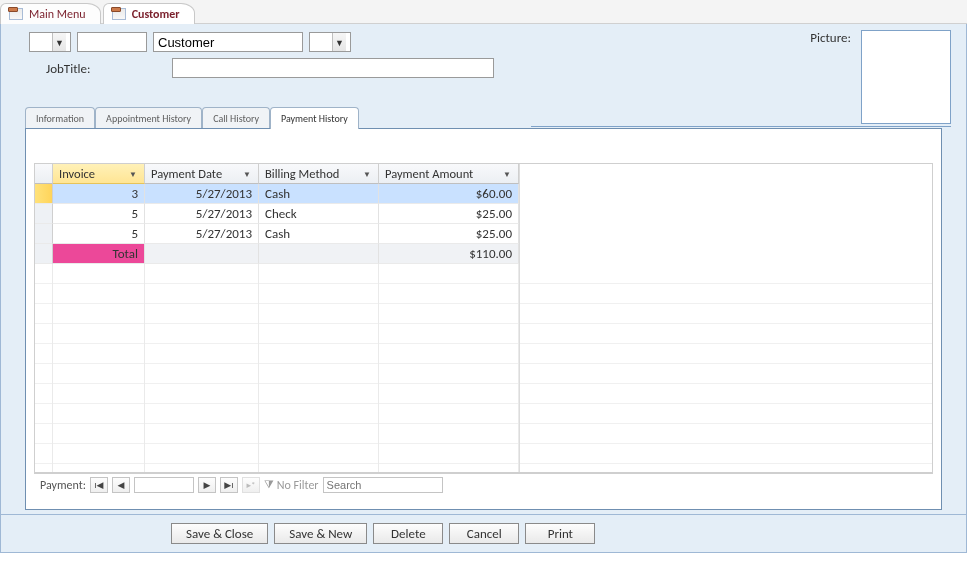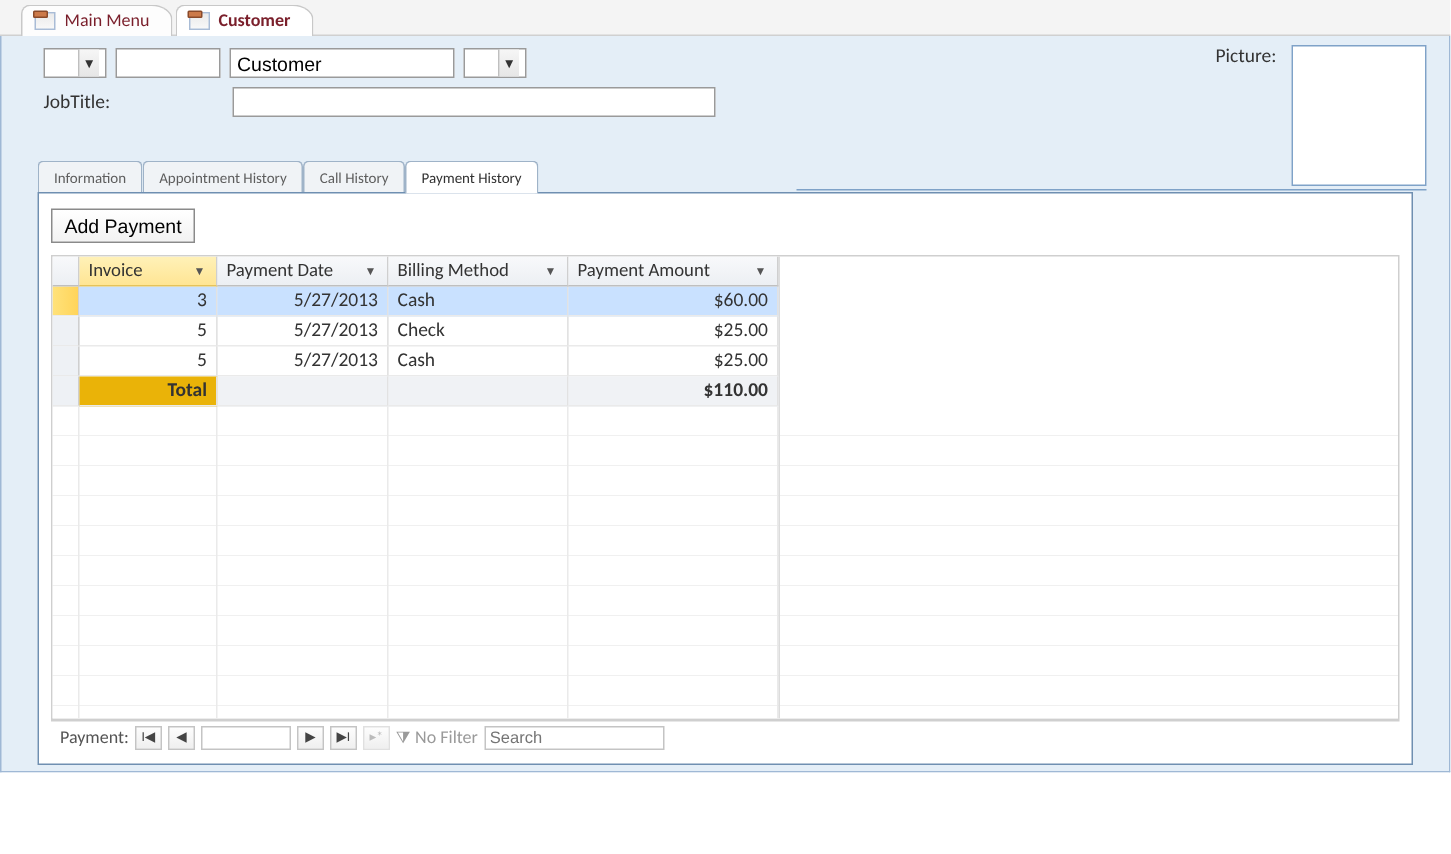--- a/index.html
+++ b/index.html
@@ -8,21 +8,21 @@
     font-family: "Segoe UI", Calibri, Arial, sans-serif;
     font-size: 13px;
     background: #fff;
     color: #333;
     width: 967px;
   }
   .app-tabs {
     display: flex;
     align-items: flex-end;
     height: 24px;
-    padding-left: 14px;
+    padding-left: 0;
     gap: 2px;
     border-bottom: 1px solid #d0d0d0;
     background: #f4f4f4;
   }
   .app-tab {
     display: flex;
     align-items: center;
     gap: 6px;
     padding: 3px 14px 3px 8px;
     background: #fdfdfd;
@@ -144,21 +144,21 @@
   }
   .add-btn {
     border: 1px solid #8a8a8a;
     background: linear-gradient(#fff,#f2f2f2);
     padding: 3px 8px;
     font-size: 13px;
     cursor: pointer;
   }
 
   .grid {
-    margin-top: 8px;
+    margin-top: 24px;
     border: 1px solid #cfcfcf;
     height: 310px;
     overflow: hidden;
     position: relative;
     background: #fff;
   }
   .grid-inner {
     display: grid;
     grid-template-columns: 18px 92px 114px 120px 140px;
     grid-auto-rows: 20px;
@@ -278,41 +278,40 @@
         <span class="arrow">▼</span>
       </div>
       <input class="text-input" style="width: 70px;" value="">
       <input class="text-input" style="width: 150px;" value="Customer">
       <div class="combo" style="width:42px;">
         <span class="val"></span>
         <span class="arrow">▼</span>
       </div>
     </div>
 
-    <div class="form-row" style="margin-left:4px;">
+    <div class="form-row" style="margin-left:21px;">
       <span class="label" style="width:120px;">JobTitle:</span>
       <input class="text-input" style="width: 322px;" value="">
     </div>
 
     <div class="picture-area">
       <span class="picture-label">Picture:</span>
       <div class="picture-box"></div>
     </div>
     <div class="picture-underline"></div>
 
     <div class="inner-tabs-wrap">
       <div class="inner-tabs">
         <div class="inner-tab">Information</div>
         <div class="inner-tab">Appointment History</div>
         <div class="inner-tab">Call History</div>
         <div class="inner-tab active">Payment History</div>
       </div>
 
       <div class="inner-panel">
-        <button class="add-btn">Add Payment</button>
 
         <div class="grid">
           <div class="empty-rows"></div>
           <div class="empty-cols" style="left:17px;"></div>
           <div class="empty-cols" style="left:109px;"></div>
           <div class="empty-cols" style="left:223px;"></div>
           <div class="empty-cols" style="left:343px;"></div>
           <div class="empty-cols" style="left:483px;"></div>
 
           <div class="grid-inner" style="position:relative; z-index:1;">
@@ -347,24 +346,24 @@
             <div class="gc">Check</div>
             <div class="gc num">$25.00</div>
 
             <div class="rowmark"></div>
             <div class="gc num">5</div>
             <div class="gc num">5/27/2013</div>
             <div class="gc">Cash</div>
             <div class="gc num">$25.00</div>
 
             <div class="rowmark total-row"></div>
-            <div class="gc num total-row" style="background:#eab308;font-weight:700;">Total</div>
+            <div class="gc num total-row" style="background:#ec4899;font-weight:400;">Total</div>
             <div class="gc total-row" style="background:#f0f2f5;"></div>
             <div class="gc total-row" style="background:#f0f2f5;"></div>
-            <div class="gc num total-row" style="background:#f0f2f5;font-weight:700;text-align:center;">$110.00</div>
+            <div class="gc num total-row" style="background:#f0f2f5;font-weight:400;text-align:center;">$110.00</div>
           </div>
           <div class="grid-remainder"></div>
         </div>
 
         <div class="rec-nav">
           <span>Payment:</span>
           <span class="nav-btn">I◀</span>
           <span class="nav-btn">◀</span>
           <input class="rec-input" value="" style="">
           <span class="nav-btn">▶</span>
@@ -373,14 +372,21 @@
           <span class="filter-ico">
             <span style="font-size:11px;">⧩</span>
             <span>No Filter</span>
           </span>
           <input class="search-box" placeholder="Search" style="">
         </div>
       </div>
     </div>
   </div>
 
+  <div class="bottom-buttons">
+    <div class="btn">Save &amp; Close</div>
+    <div class="btn">Save &amp; New</div>
+    <div class="btn">Delete</div>
+    <div class="btn">Cancel</div>
+    <div class="btn">Print</div>
+  </div>
 
 </div>
 
 </body></html>

